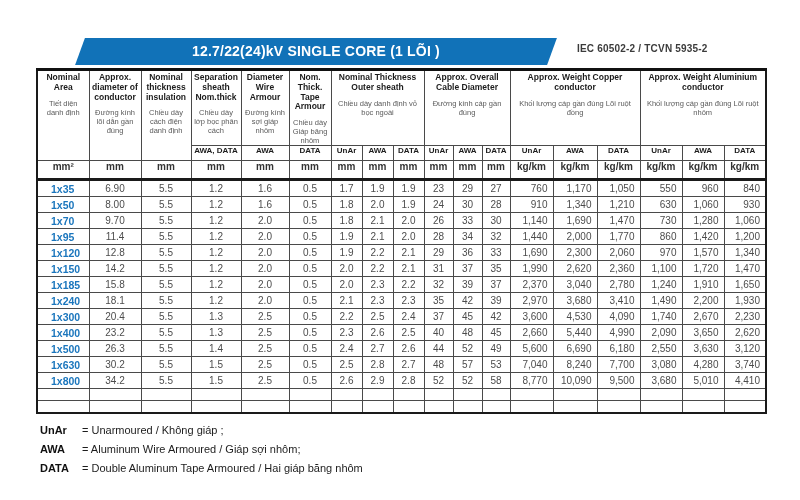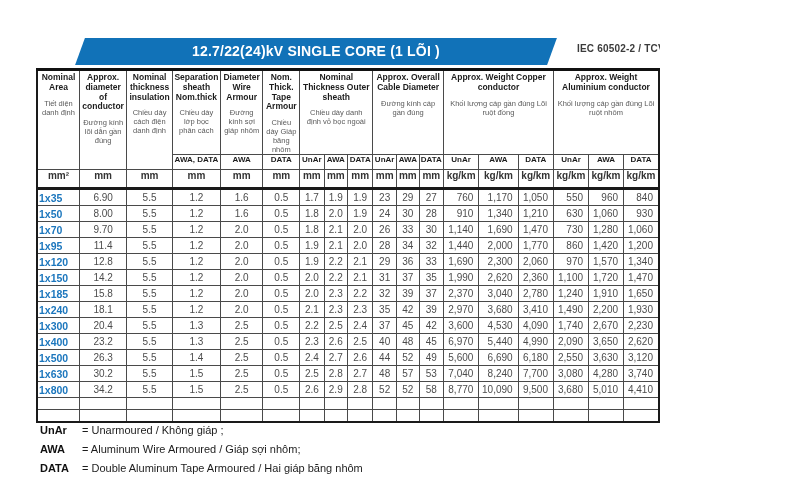--- a/index.html
+++ b/index.html
@@ -1,16 +1,16 @@
 <!DOCTYPE html>
 <html><head>
 <meta charset="utf-8">
 <style>
   html,body{margin:0;padding:0;background:#fff;}
-  .page{position:relative;width:660px;height:500px;background:#fff;overflow:hidden;
+  .page{position:relative;width:800px;height:500px;background:#fff;overflow:hidden;
         font-family:"Liberation Sans",sans-serif;border-radius:28px;}
 
   
   .banner-shape{position:absolute;left:80px;top:38px;width:472px;height:27px;
         background:#1172b8;transform:skewX(-20deg);}
   .banner-title{position:absolute;left:80px;top:38px;width:472px;height:27px;
         line-height:27px;text-align:center;color:#ffffff;font-weight:bold;
         font-size:14px;letter-spacing:.2px;white-space:nowrap;}
   .standard-ref{position:absolute;left:577px;top:43px;font-size:10px;font-weight:bold;
         color:#3b3b3b;letter-spacing:.2px;white-space:nowrap;}
@@ -24,21 +24,21 @@
   tr.row-desc th{height:70px;}
   .h-en{font-size:8.5px;font-weight:bold;color:#1c1c1c;line-height:1.15;
         padding:2px 1px 0 1px;}
   .h-vn{font-size:7.5px;font-weight:normal;color:#5a5a5a;line-height:1.2;
         margin-top:6px;padding:0 2px;}
   th.sub-th{font-size:8px;font-weight:bold;color:#1c1c1c;height:14px;vertical-align:middle;}
   th.unit-th{font-size:10px;font-weight:bold;color:#333;height:17px;
         vertical-align:middle;border-bottom:3px solid #1a1a1a;}
   .spec tbody td{font-size:10px;color:#4c4c4c;height:15px;}
   .spec tbody td.label{color:#1b76bd;font-weight:bold;font-size:10.5px;
-        text-align:left;padding-left:1px;}
+        text-align:left;padding-left:13px;}
   .spec tbody td.right{text-align:right;padding-right:5px;}
   .spec tbody tr.empty td{height:11px;}
 
   
   .legend{position:absolute;left:40px;top:424px;}
   .legend-line{font-size:11px;color:#1c1c1c;margin-bottom:7px;white-space:nowrap;}
   .legend-abbr{display:inline-block;width:42px;font-weight:bold;color:#111;}
 </style>
 </head>
 <body>
@@ -338,21 +338,21 @@
           <td>5.5</td>
           <td>1.3</td>
           <td>2.5</td>
           <td>0.5</td>
           <td>2.3</td>
           <td>2.6</td>
           <td>2.5</td>
           <td>40</td>
           <td>48</td>
           <td>45</td>
-          <td class="right">6,970</td>
+          <td class="right">2,660</td>
           <td class="right">5,440</td>
           <td class="right">4,990</td>
           <td class="right">2,090</td>
           <td class="right">3,650</td>
           <td class="right">2,620</td>
         </tr>
         <tr>
           <td class="label">1x500</td>
           <td>26.3</td>
           <td>5.5</td>

